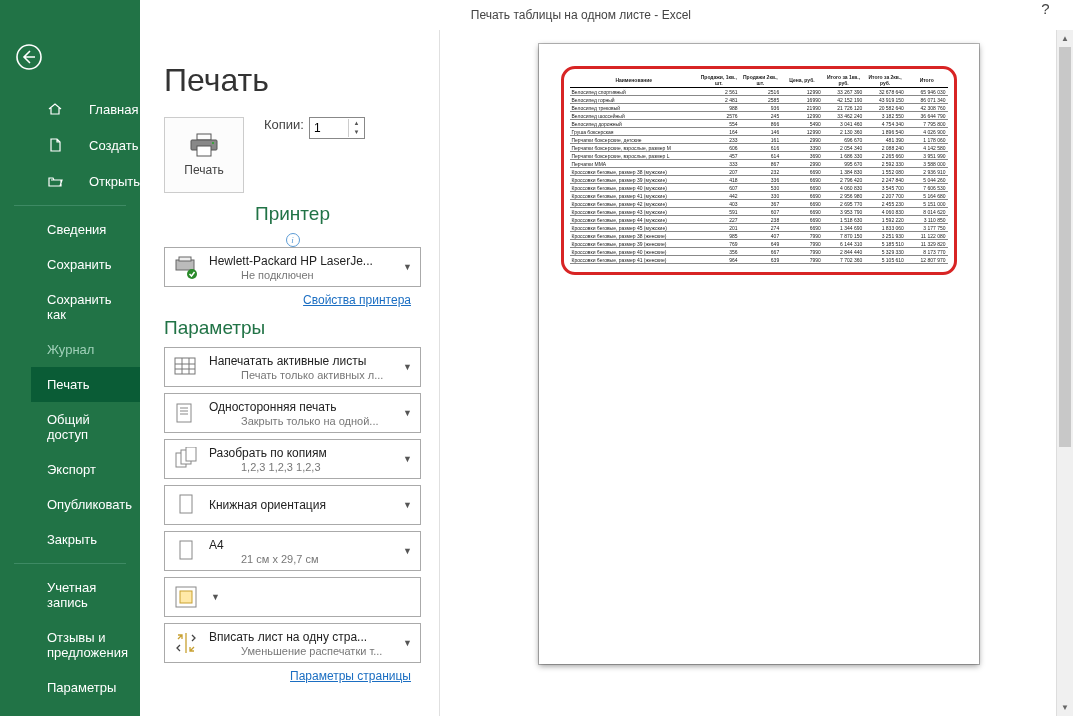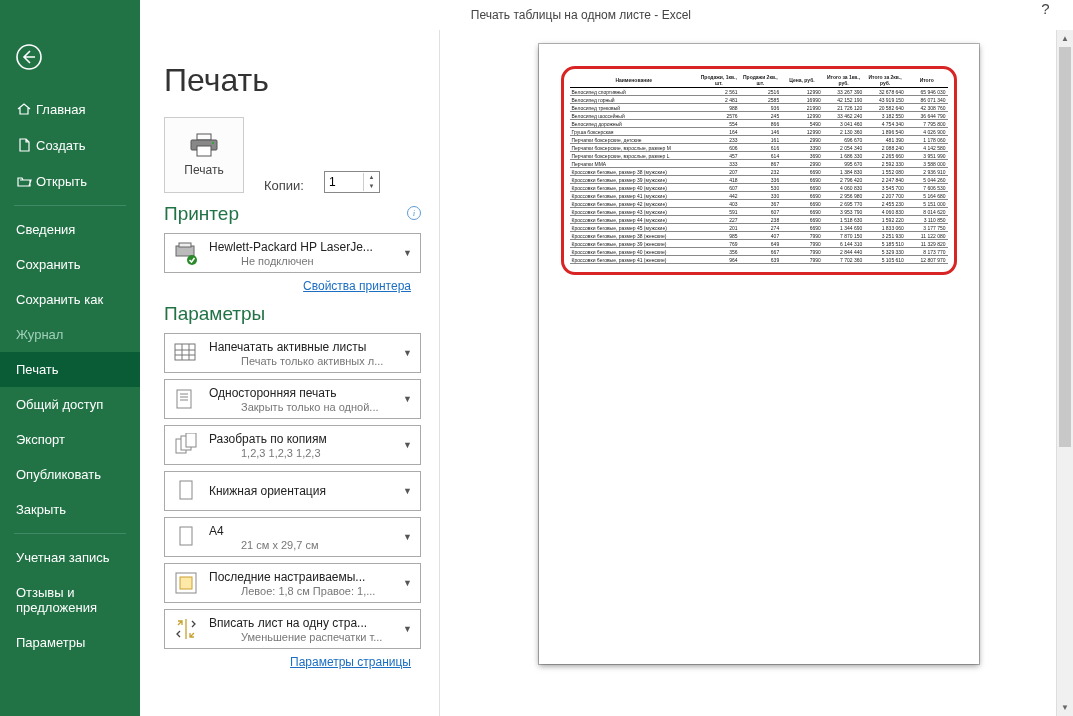--- a/index.html
+++ b/index.html
@@ -14,42 +14,42 @@
 .titlebar .controls .iconbtn { width: 36px; height: 28px; display: flex; align-items: center; justify-content: center; font-size: 14px; color: #444; }
 .titlebar .controls .iconbtn.win { width: 46px; }
 
 
 .main { flex: 1; display: flex; overflow: hidden; }
 
 
 .sidebar { width: 140px; background: #217346; color: #fff; display: flex; flex-direction: column; font-size: 13px; padding-top: 0; overflow: hidden; }
 .sidebar .backbtn { padding: 14px 16px 18px; }
 .sidebar .backbtn svg { stroke: #fff; }
-.sidebar .navitem { padding: 10px 16px; display: flex; align-items: center; gap: 4px; cursor: default; }
+.sidebar .navitem { padding: 10px 16px; display: flex; align-items: center; gap: 26px; cursor: default; margin-left: 31px; }
 .sidebar .navitem.active { background: #0a5c36; }
 .sidebar .navitem.disabled { color: #9fd0b8; }
 .sidebar .divider { height: 1px; background: #3e8a64; margin: 6px 14px; }
 .sidebar .icon { width: 16px; height: 16px; flex-shrink: 0; }
 
 
 .content { flex: 1; display: flex; overflow: hidden; position: relative; }
 
 .settings { width: 300px; padding: 12px 18px 12px 24px; overflow-y: auto; border-right: 1px solid #e0e0e0; }
 .settings h1 { font-size: 32px; font-weight: 300; color: #333; margin: 20px 0 18px; }
 .settings h2 { font-size: 19px; font-weight: 400; color: #217346; margin: 10px 0 8px; }
 
 .printbox { display: flex; gap: 20px; }
 .printbtn { width: 80px; height: 76px; border: 1px solid #ccc; background: #fcfcfc; display: flex; flex-direction: column; align-items: center; justify-content: center; gap: 6px; font-size: 12px; color: #444; }
-.copiesrow { display: flex; align-items: flex-end; gap: 20px; font-size: 13px; color: #444; }
+.copiesrow { display: flex; align-items: flex-start; gap: 5px; font-size: 13px; color: #444; }
 .spinner { width: 56px; height: 22px; border: 1px solid #888; display: flex; align-items: center; }
 .spinner input { border: none; width: 38px; padding: 0 4px; font-size: 12px; outline: none; }
 .spinner .arrows { width: 16px; display: flex; flex-direction: column; border-left: 1px solid #ccc; }
 .spinner .arrows span { font-size: 6px; text-align: center; line-height: 9px; color: #555; }
 
-.printer-heading { display: flex; align-items: center; justify-content: space-between; }
+.printer-heading { display: flex; align-items: center; justify-content: flex-end; flex-direction: column; }
 .infoicon { width: 14px; height: 14px; border: 1px solid #5b9bd5; border-radius: 50%; font-size: 9px; color: #5b9bd5; display: flex; align-items: center; justify-content: center; font-style: italic; font-family: serif; }
 
 .dropdown { border: 1px solid #aaa; background: #fff; padding: 4px 6px; display: flex; align-items: center; gap: 8px; font-size: 12px; color: #333; margin-bottom: 6px; position: relative; min-height: 40px; }
 .dropdown .ddicon { width: 30px; height: 28px; flex-shrink: 0; display: flex; align-items: center; justify-content: center; }
 .dropdown .ddtext { flex: 1; overflow: hidden; }
 .dropdown .ddtext .ddtitle { font-size: 12px; color: #222; white-space: nowrap; overflow: hidden; text-overflow: ellipsis; }
 .dropdown .ddtext .ddsub { font-size: 11px; color: #777; white-space: nowrap; overflow: hidden; text-overflow: ellipsis; margin-top: 1px; margin-left: 32px; }
 .dropdown .ddarrow { font-size: 9px; color: #555; padding: 0 2px; }
 
 .linkright { text-align: right; font-size: 12px; margin: 2px 10px 6px; }
@@ -311,24 +311,20 @@
         <div class="ddarrow">▼</div>
       </div>
 
       <div class="dropdown">
         <div class="ddicon">
             <svg width="24" height="24" viewBox="0 0 24 24" fill="none" stroke="#888">
               <rect x="2" y="2" width="20" height="20" fill="#fff"></rect>
               <rect x="6" y="6" width="12" height="12" fill="#ffe9a8" stroke="#c8a030"></rect>
             </svg>
           </div>
-        <div class="ddtext">
-            <div class="ddtitle">Последние настраиваемы...</div>
-            <div class="ddsub">Левое:  1,8 см   Правое:  1,...</div>
-          </div>
         <div class="ddarrow">▼</div>
       </div>
 
       <div class="dropdown">
         <div class="ddicon">
             <svg width="24" height="24" viewBox="0 0 24 24" fill="none" stroke="#444" stroke-width="1.3">
               <path d="M4 8 l4-4 M4 4 h4 v4 M20 16 l-4 4 M20 20 h-4 v-4 M12 2 v20" stroke="#c8a030"></path>
               <path d="M6 14 l-3 3 3 3 M18 4 l3 3 -3 3"></path>
             </svg>
           </div>

